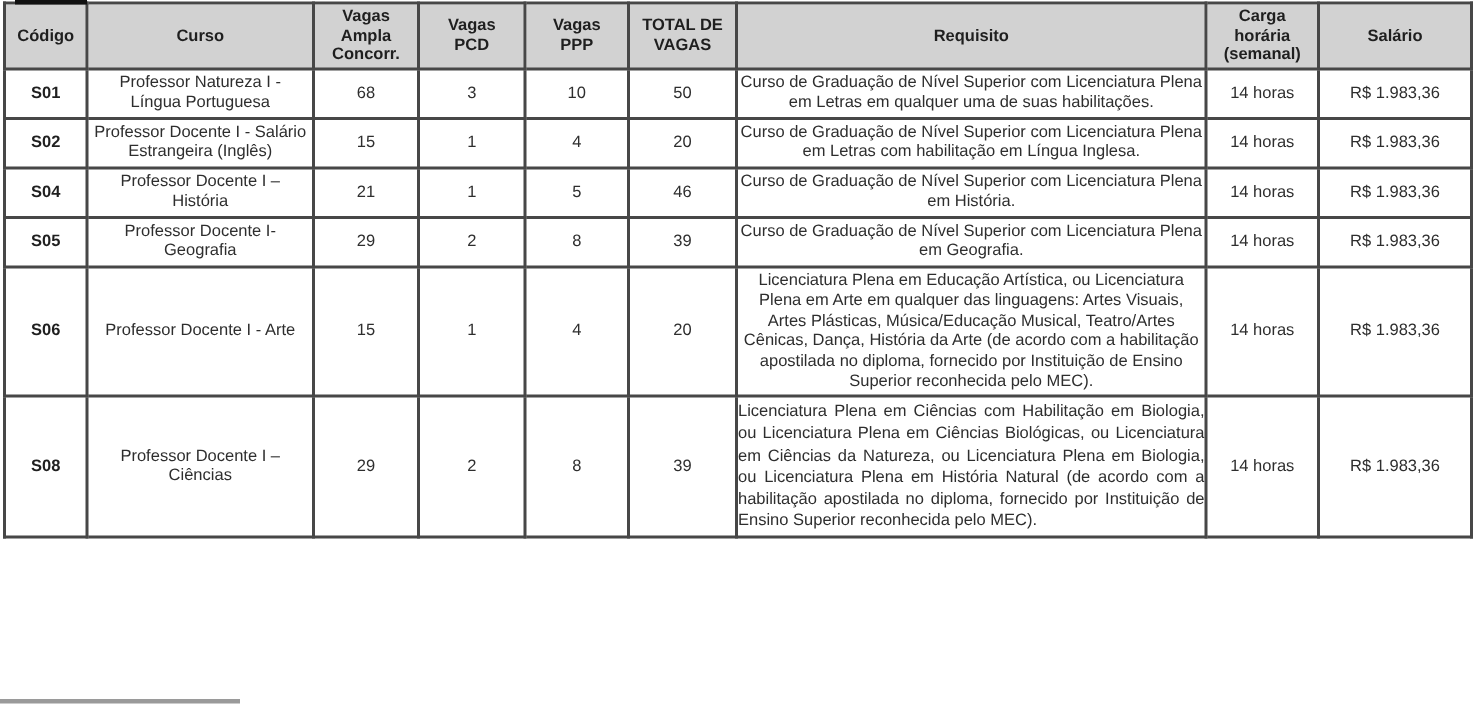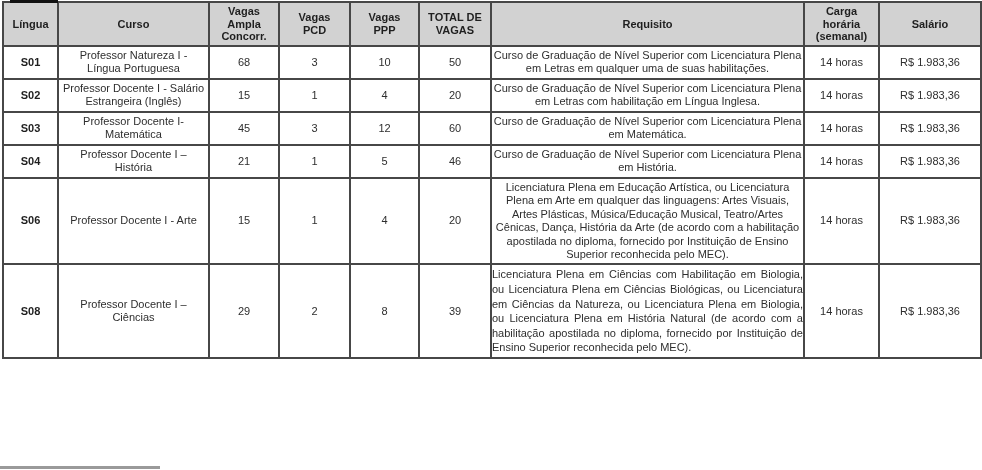--- a/index.html
+++ b/index.html
@@ -86,21 +86,21 @@
       <col style="width:70px">
       <col style="width:71px">
       <col style="width:69px">
       <col style="width:72px">
       <col style="width:313px">
       <col style="width:75px">
       <col style="width:102px">
     </colgroup>
     <thead>
       <tr>
-        <th>Língua</th>
+        <th>Código</th>
         <th>Curso</th>
         <th>Vagas
 Ampla
 Concorr.</th>
         <th>Vagas
 PCD</th>
         <th>Vagas
 PPP</th>
         <th>TOTAL DE
 VAGAS</th>
@@ -129,44 +129,44 @@
     <td class="c-cargo">Professor Docente I - Salário Estrangeira (Inglês)</td>
     <td class="c-num">15</td>
     <td class="c-num">1</td>
     <td class="c-num">4</td>
     <td class="c-num">20</td>
     <td class="c-req">Curso de Graduação de Nível Superior com Licenciatura Plena em Letras com habilitação em Língua Inglesa.</td>
     <td class="c-carga">14 horas</td>
     <td class="c-sal">R$ 1.983,36</td>
   </tr>
 
-  <tr>
-    <td class="c-codigo">S03</td>
-    <td class="c-cargo">Professor Docente I- Matemática</td>
-    <td class="c-num">45</td>
-    <td class="c-num">3</td>
-    <td class="c-num">12</td>
-    <td class="c-num">60</td>
-    <td class="c-req">Curso de Graduação de Nível Superior com Licenciatura Plena em Matemática.</td>
-    <td class="c-carga">14 horas</td>
-    <td class="c-sal">R$ 1.983,36</td>
-  </tr>
 
   <tr>
     <td class="c-codigo">S04</td>
     <td class="c-cargo">Professor Docente I – História</td>
     <td class="c-num">21</td>
     <td class="c-num">1</td>
     <td class="c-num">5</td>
     <td class="c-num">46</td>
     <td class="c-req">Curso de Graduação de Nível Superior com Licenciatura Plena em História.</td>
     <td class="c-carga">14 horas</td>
     <td class="c-sal">R$ 1.983,36</td>
   </tr>
 
+  <tr>
+    <td class="c-codigo">S05</td>
+    <td class="c-cargo">Professor Docente I- Geografia</td>
+    <td class="c-num">29</td>
+    <td class="c-num">2</td>
+    <td class="c-num">8</td>
+    <td class="c-num">39</td>
+    <td class="c-req">Curso de Graduação de Nível Superior com Licenciatura Plena em Geografia.</td>
+    <td class="c-carga">14 horas</td>
+    <td class="c-sal">R$ 1.983,36</td>
+  </tr>
 
   <tr>
     <td class="c-codigo">S06</td>
     <td class="c-cargo">Professor Docente I - Arte</td>
     <td class="c-num">15</td>
     <td class="c-num">1</td>
     <td class="c-num">4</td>
     <td class="c-num">20</td>
     <td class="c-req">Licenciatura Plena em Educação Artística, ou Licenciatura Plena em Arte em qualquer das linguagens: Artes Visuais, Artes Plásticas, Música/Educação Musical, Teatro/Artes Cênicas, Dança, História da Arte (de acordo com a habilitação apostilada no diploma, fornecido por Instituição de Ensino Superior reconhecida pelo MEC).</td>
     <td class="c-carga">14 horas</td>

